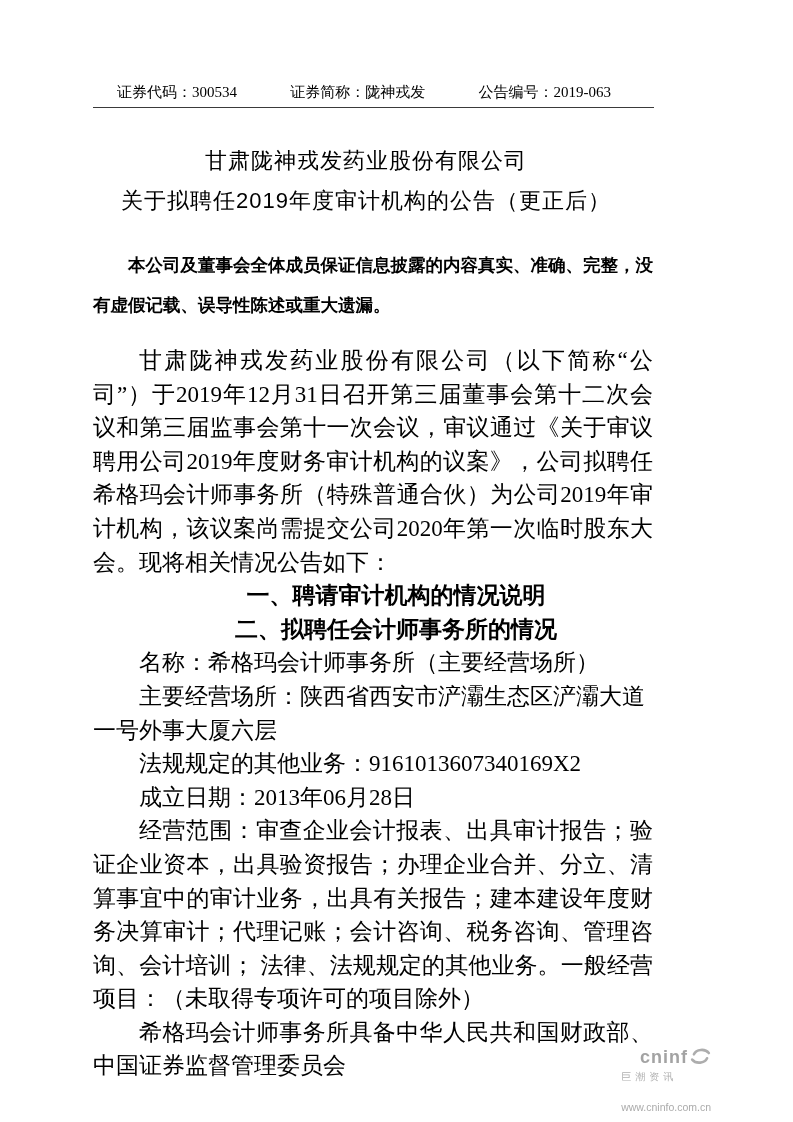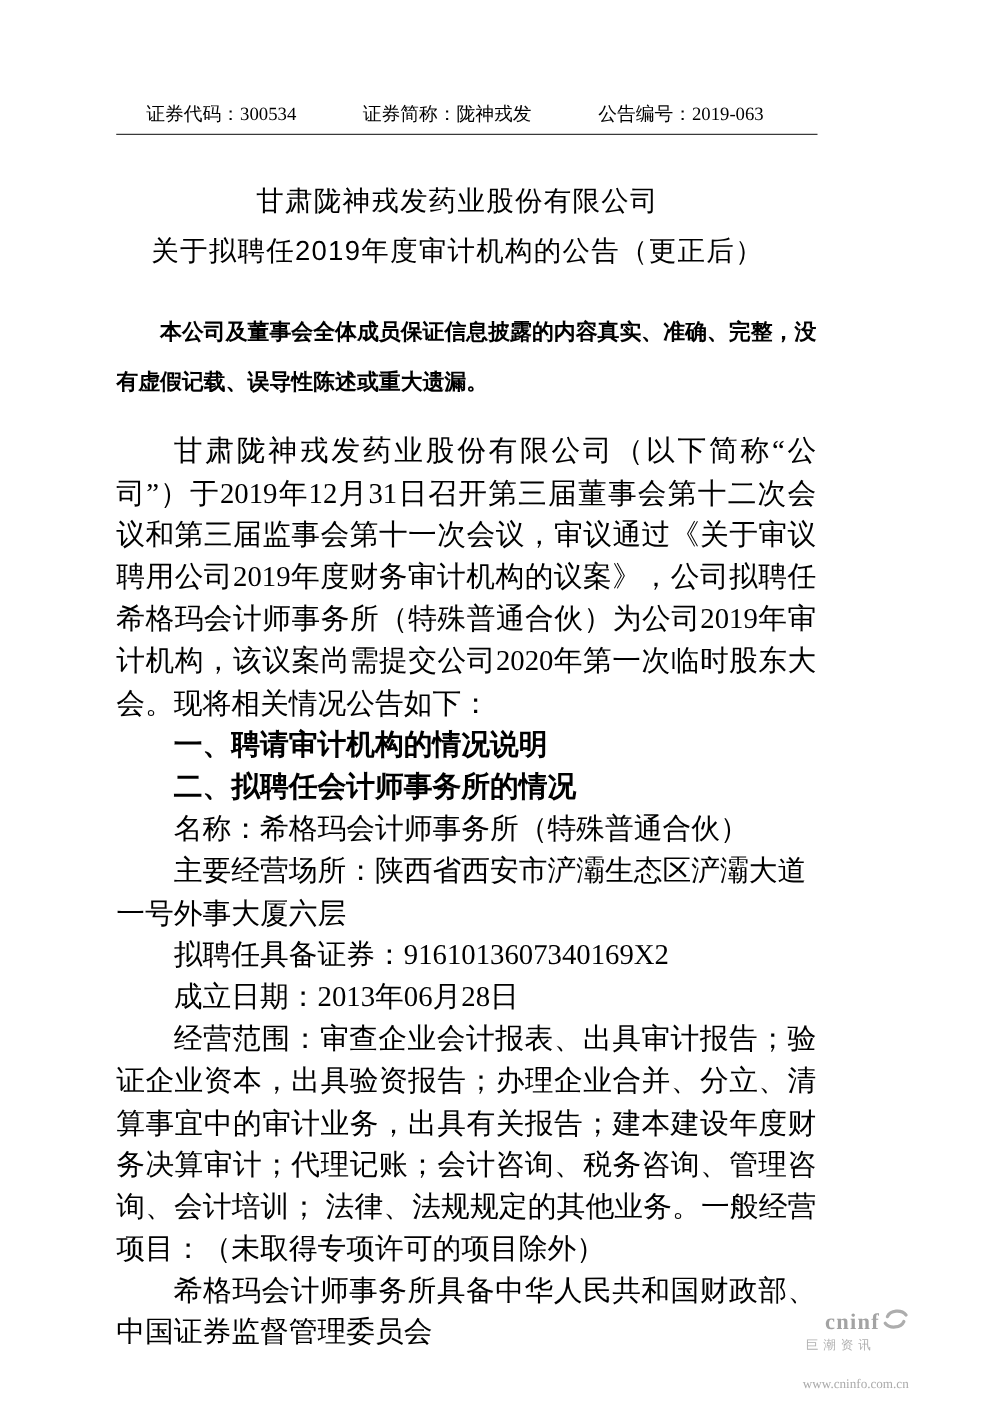--- a/index.html
+++ b/index.html
@@ -51,30 +51,30 @@
   .doc-body {
     margin:19px 79px 0 93px;
     font-size:23px;
     line-height:33.6px;
     text-align:justify;
   }
   .doc-body p { margin:0; text-indent:2em; }
   .section-heading {
     font-weight:bold;
     font-family:"Liberation Sans","DejaVu Sans",sans-serif;
-    text-align:left;
+    text-align:center;
   }
   .info-line { text-align:left; }
   
   .watermark {
     position:absolute;
-    right:5px; bottom:8px;
-    text-align:center;
+    right:21px; bottom:8px;
+    text-align:left;
     color:#a9a9a9;
-    font-family:Liberation Serif, serif;
+    font-family:Liberation Sans, sans-serif;
     line-height:1.1;
     user-select:none;
   }
   .wm-brand-row {
     display:flex;
     align-items:center;
     justify-content:flex-end;
     gap:2px;
   }
   .wm-brand {
@@ -115,23 +115,23 @@
   </div>
 
   <div class="declaration">本公司及董事会全体成员保证信息披露的内容真实、准确、完整，没有虚假记载、误导性陈述或重大遗漏。</div>
 
   <div class="doc-body">
     <p>甘肃陇神戎发药业股份有限公司（以下简称“公司”）于2019年12月31日召开第三届董事会第十二次会议和第三届监事会第十一次会议，审议通过《关于审议聘用公司2019年度财务审计机构的议案》，公司拟聘任希格玛会计师事务所（特殊普通合伙）为公司2019年审计机构，该议案尚需提交公司2020年第一次临时股东大会。现将相关情况公告如下：</p>
 
     <p class="section-heading">一、聘请审计机构的情况说明</p>
 
     <p class="section-heading">二、拟聘任会计师事务所的情况</p>
-    <p class="info-line">名称：希格玛会计师事务所（特殊普通合伙）</p>
+    <p class="info-line">名称：希格玛会计师事务所（主要经营场所）</p>
     <p class="info-line">主要经营场所：陕西省西安市浐灞生态区浐灞大道一号外事大厦六层</p>
-    <p class="info-line">拟聘任具备证券：9161013607340169X2</p>
+    <p class="info-line">法规规定的其他业务：9161013607340169X2</p>
     <p class="info-line">成立日期：2013年06月28日</p>
     <p>经营范围：审查企业会计报表、出具审计报告；验证企业资本，出具验资报告；办理企业合并、分立、清算事宜中的审计业务，出具有关报告；建本建设年度财务决算审计；代理记账；会计咨询、税务咨询、管理咨询、会计培训； 法律、法规规定的其他业务。一般经营项目：（未取得专项许可的项目除外）</p>
     <p>希格玛会计师事务所具备中华人民共和国财政部、中国证券监督管理委员会</p>
   </div>
 
   <div class="watermark">
     <div class="wm-brand-row">
       <span class="wm-brand">cninf</span>
       <span>
         <svg width="21" height="21" viewBox="0 0 24 24">

